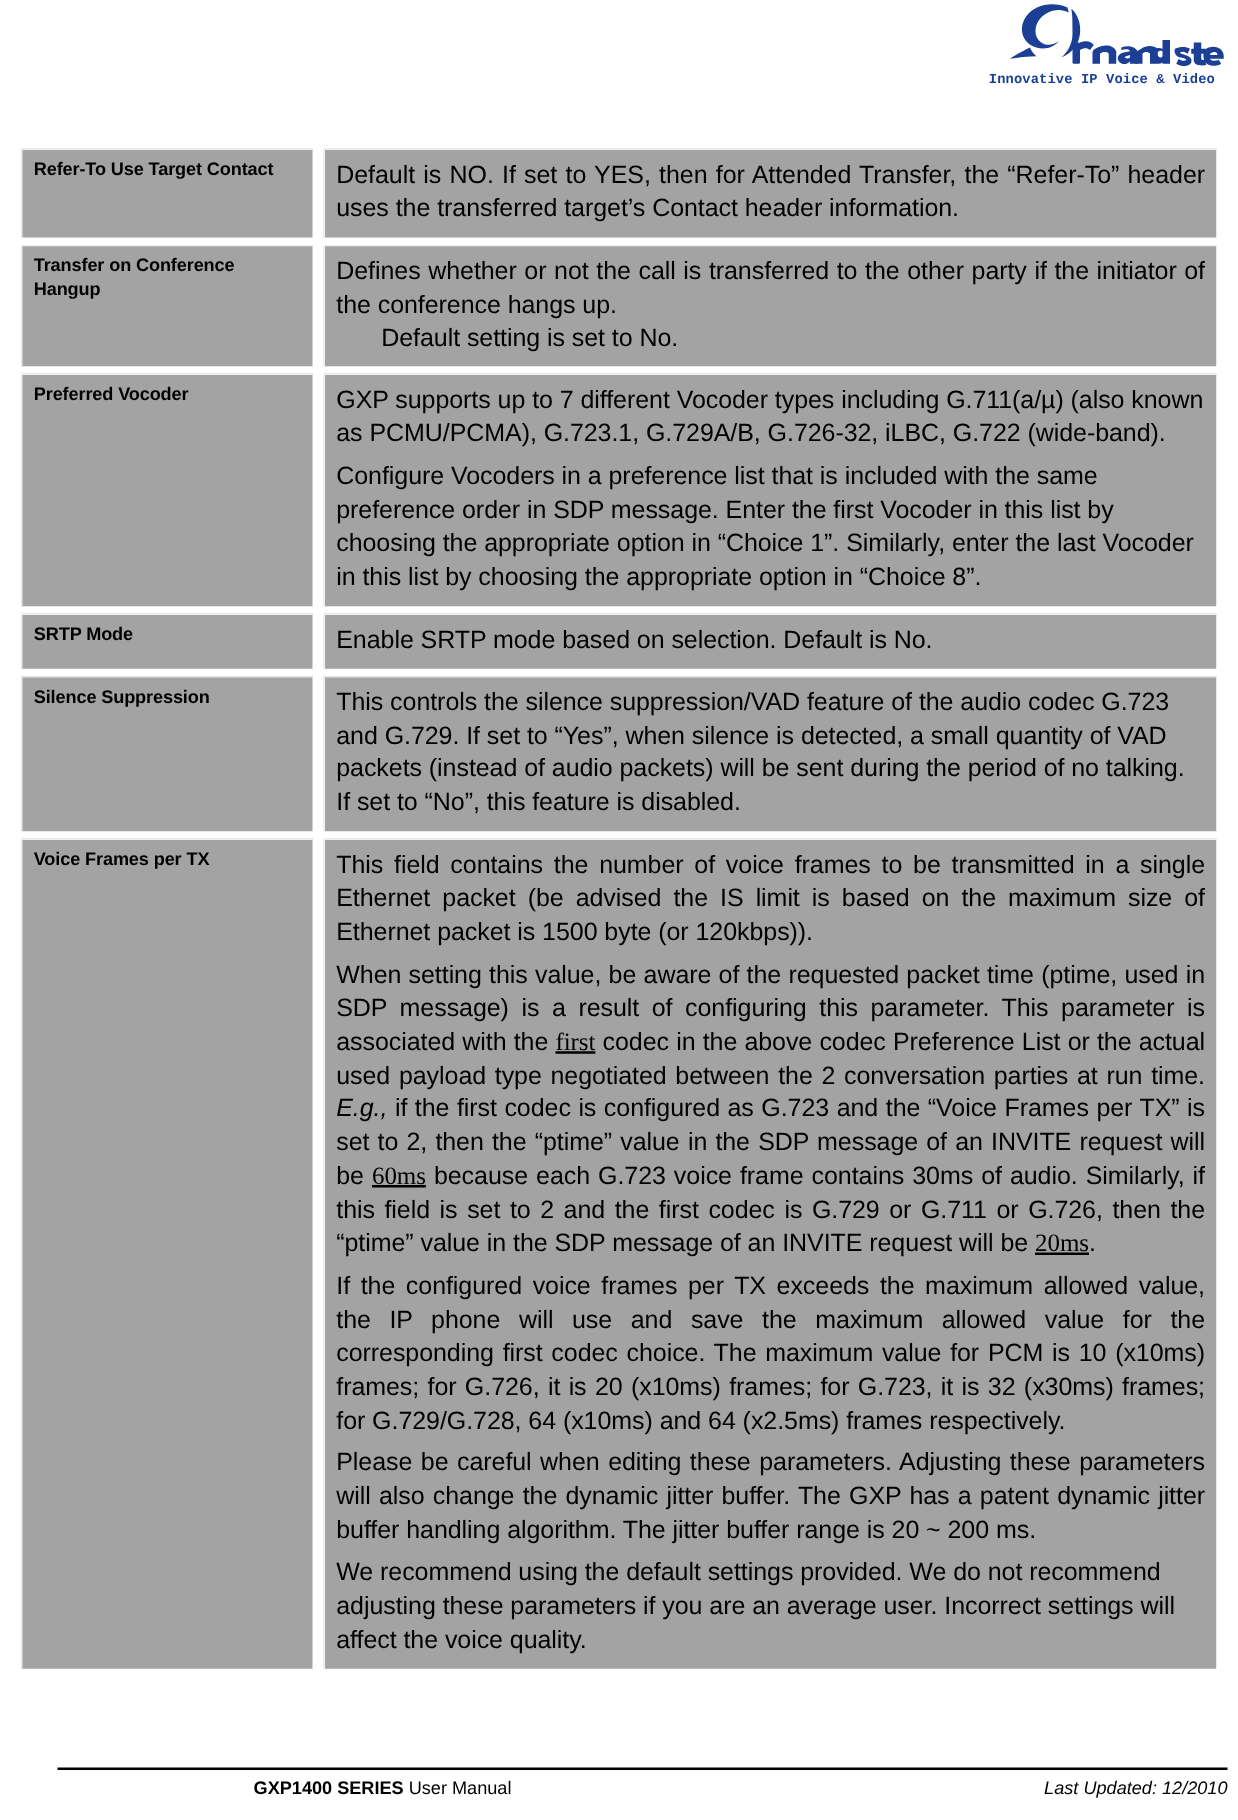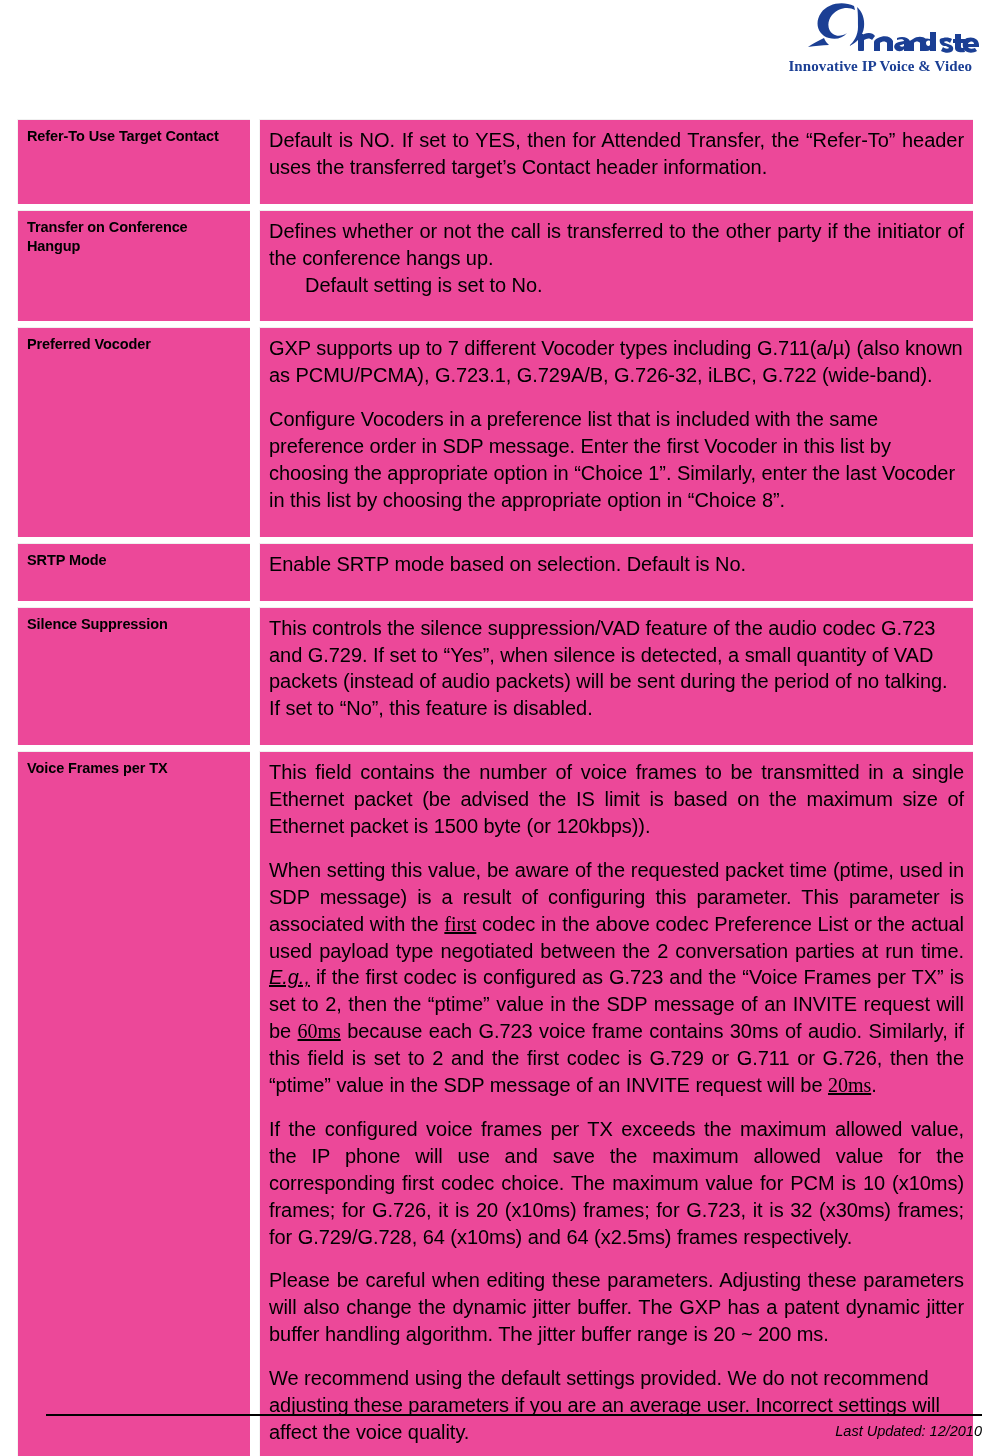--- a/index.html
+++ b/index.html
@@ -29,67 +29,67 @@
     right: 8px;
     top: 2px;
     width: 180px;
     height: 74px;
   }
   .logo-svg { display: block; }
   .logo-tagline {
     position: absolute;
     right: 10px;
     top: 56px;
-    font-size: 15px;
+    font-size: 11px;
     font-weight: bold;
     letter-spacing: 0.1px;
     color: #1b3f94;
     white-space: nowrap;
-    font-family: Liberation Serif, serif;
+    font-family: Liberation Mono, monospace;
   }
 
   
   .spec-table {
     position: absolute;
     left: 8px;
     top: 113px;
     width: 974px;
     border-collapse: separate;
     border-spacing: 9px 6px;
     table-layout: fixed;
   }
   .spec-table td {
-    background: #ec4899;
+    background: #a3a3a3;
     vertical-align: top;
-    padding: 7px 9px 23px 9px;
+    padding: 7px 9px 9px 9px;
     border-left: 1px solid #f4f4f4;
     border-top: 1px solid #f0f0f0;
   }
   td.col-label {
     width: 214px;
     font-weight: bold;
     font-size: 14.5px;
     line-height: 1.33;
     letter-spacing: -0.1px;
   }
   td.col-desc {
     font-size: 20px;
     line-height: 1.345;
     letter-spacing: -0.05px;
   }
   .spec-table p {
     margin: 0;
   }
   .spec-table p + p {
-    margin-top: 17px;
+    margin-top: 7px;
   }
   p.justify { text-align: justify; }
   p.left { text-align: left; }
   .u { text-decoration: underline; font-family: Liberation Serif, serif; }
-  .i { font-style: italic; text-decoration: underline; }
+  .i { font-style: italic; }
 
   
   .page-footer {
     position: absolute;
     left: 46px;
     right: 8px;
     bottom: 14px;
     border-top: 2px solid #000000;
     padding-top: 5px;
   }
@@ -180,18 +180,19 @@
           <p class="justify"><span>Please be careful when editing these parameters. Adjusting these parameters will also change the dynamic jitter buffer.  The GXP has a patent dynamic jitter buffer handling algorithm. The jitter buffer range is 20 ~ 200 ms.</span></p>
           <p class="left"><span>We recommend using the default settings provided. We do not recommend adjusting these parameters if you are an average user.  Incorrect settings will affect the voice quality.</span></p>
         </td>
       </tr>
     </tbody>
 </table>
 
 <div class="page-footer">
   <div class="footer-grid">
     <div class="footer-col footer-left">
+      <div class="footer-line-1"><span class="b">GXP1400 SERIES</span><span> User Manual</span></div>
     </div>
     <div class="footer-col footer-right">
       <div class="footer-line-2">Last Updated:  12/2010</div>
     </div>
   </div>
 </div>
 
 </body></html>

